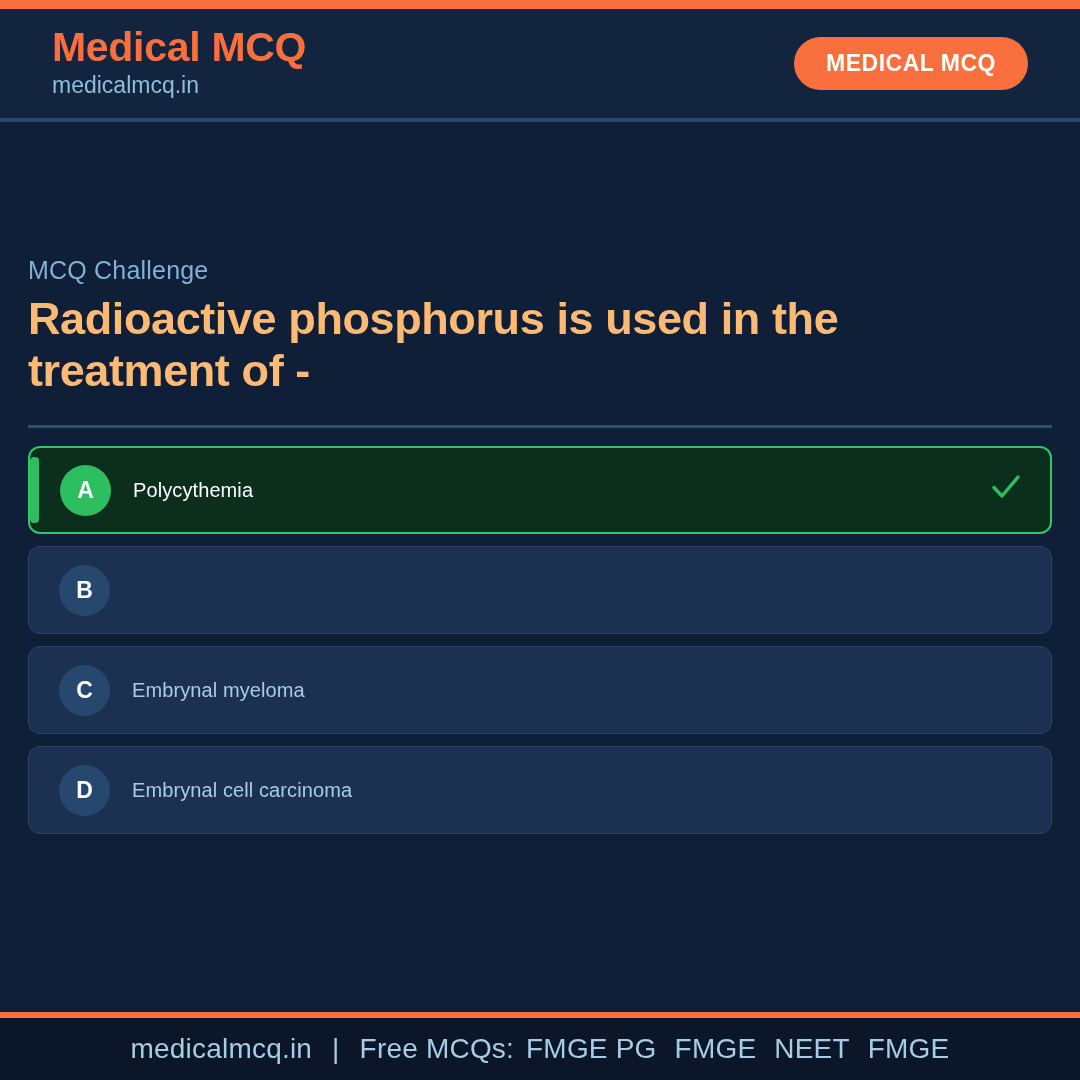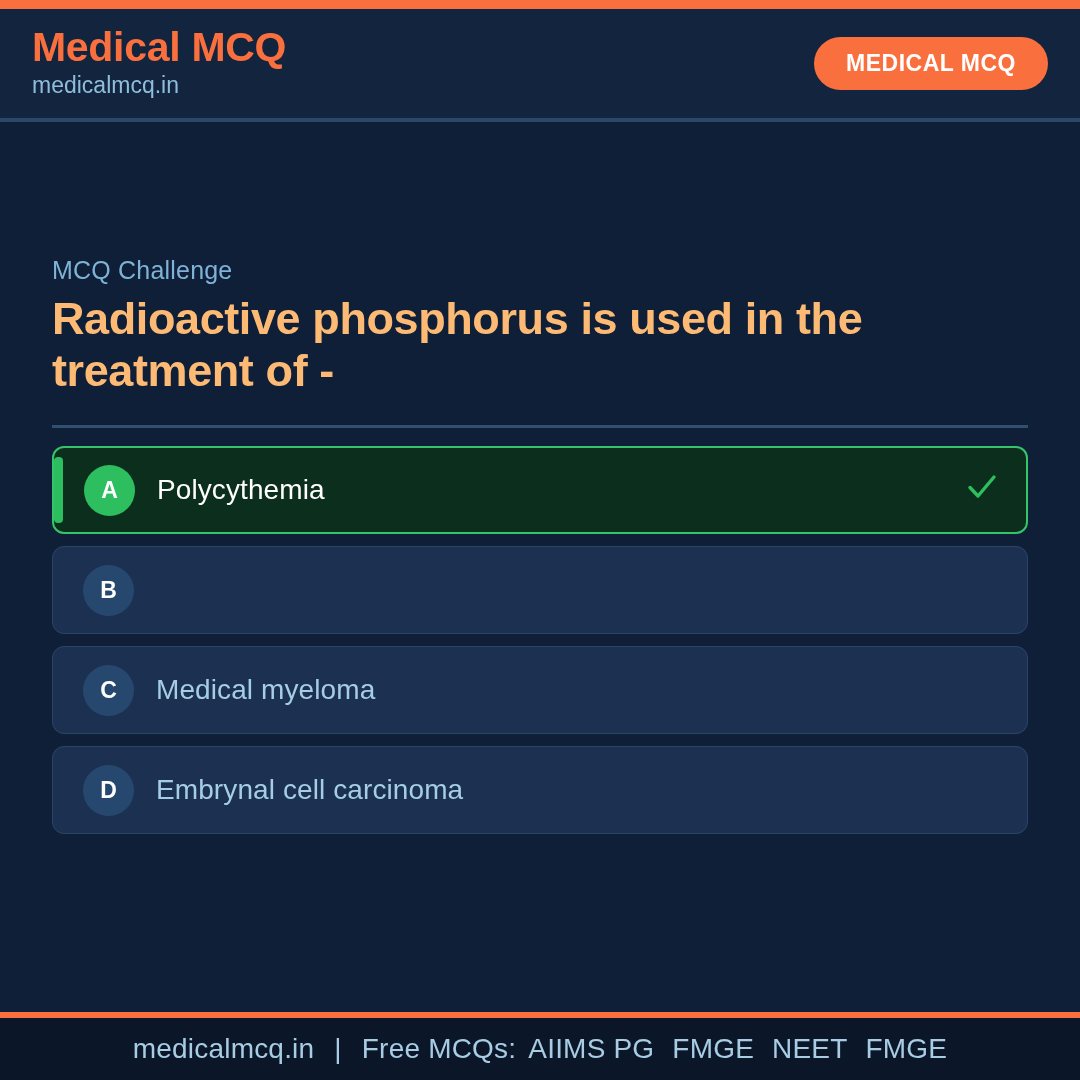--- a/index.html
+++ b/index.html
@@ -35,21 +35,21 @@
 
   
   .header {
     flex: 0 0 auto;
     height: 113px;
     background: #13243E;
     border-bottom: 4px solid #2A4869;
     display: flex;
     align-items: center;
     justify-content: space-between;
-    padding: 0 32px;
+    padding: 0 52px;
     position: relative;
   }
 
   .brand-block { display: flex; flex-direction: column; justify-content: center; }
 
   .brand-title {
     font-size: 41px;
     font-weight: bold;
     color: #F9703E;
     line-height: 1.05;
@@ -70,21 +70,21 @@
     font-weight: bold;
     letter-spacing: 0.5px;
     padding: 13px 32px;
     border-radius: 28px;
     white-space: nowrap;
   }
 
   
   .main {
     flex: 1 1 auto;
-    padding: 0 52px;
+    padding: 0 28px;
     display: flex;
     flex-direction: column;
     justify-content: center;
     position: relative;
   }
 
   .content-inner {
     width: 100%;
     margin-top: -44px;
   }
@@ -141,21 +141,21 @@
     color: #FFFFFF;
     font-size: 23px;
     font-weight: bold;
     display: flex;
     align-items: center;
     justify-content: center;
     margin-right: 22px;
   }
 
   .option .label {
-    font-size: 28px;
+    font-size: 20px;
     color: #A6CDE6;
     letter-spacing: 0.1px;
     line-height: 1.2;
   }
 
   .option .tick {
     margin-left: auto;
     font-size: 38px;
     line-height: 1;
     color: #2DBE60;
@@ -243,21 +243,21 @@
           <div class="badge">B</div>
           <div class="tick">
             <svg width="36" height="36" viewBox="0 0 36 36" aria-hidden="true">
               <path d="M6 18.5 L14 27 L30 8" fill="none" stroke="#2DBE60" stroke-width="3.4" stroke-linecap="round" stroke-linejoin="round"></path>
             </svg>
           </div>
         </div>
 
         <div class="option">
           <div class="badge">C</div>
-          <div class="label">Medical myeloma</div>
+          <div class="label">Embrynal myeloma</div>
           <div class="tick">
             <svg width="36" height="36" viewBox="0 0 36 36" aria-hidden="true">
               <path d="M6 18.5 L14 27 L30 8" fill="none" stroke="#2DBE60" stroke-width="3.4" stroke-linecap="round" stroke-linejoin="round"></path>
             </svg>
           </div>
         </div>
 
         <div class="option">
           <div class="badge">D</div>
           <div class="label">Embrynal cell carcinoma</div>
@@ -271,21 +271,21 @@
       </div>
     </div>
   </div>
 
   <div class="footer">
     <div class="footer-text">
       <span>medicalmcq.in</span>
       <span class="footer-sep">|</span>
       <span>Free MCQs:</span>
       <span class="footer-exams">
-        <span>AIIMS PG</span>
+        <span>FMGE PG</span>
         <span>FMGE</span>
         <span>NEET</span>
         <span>FMGE</span>
       </span>
     </div>
   </div>
 
 </div>
 
 </body></html>

